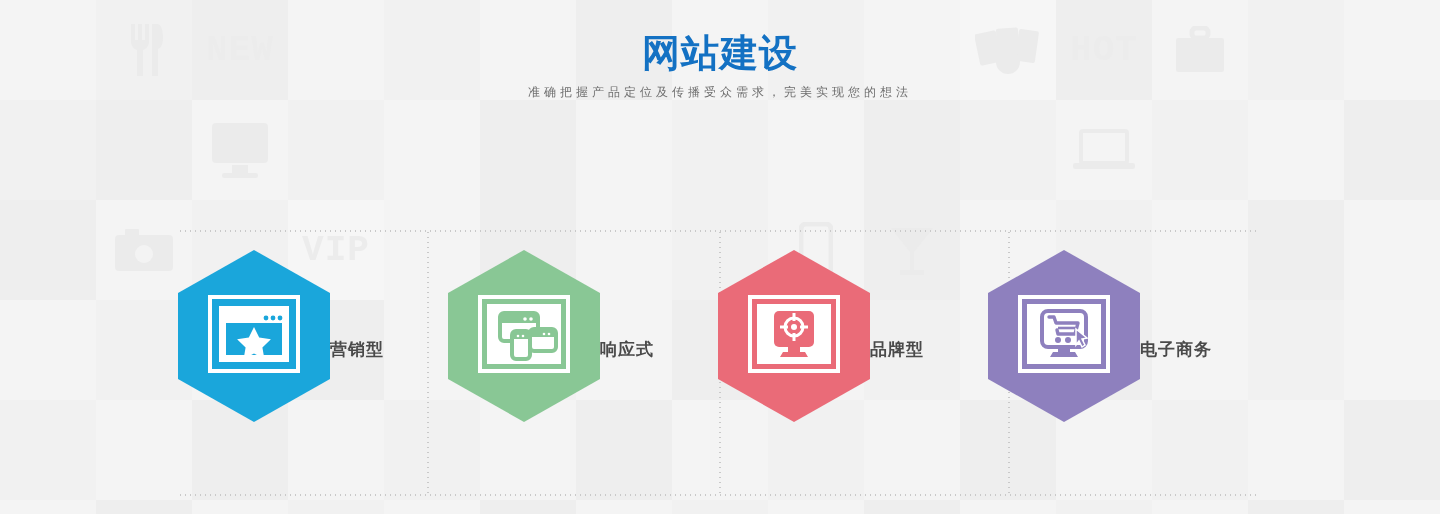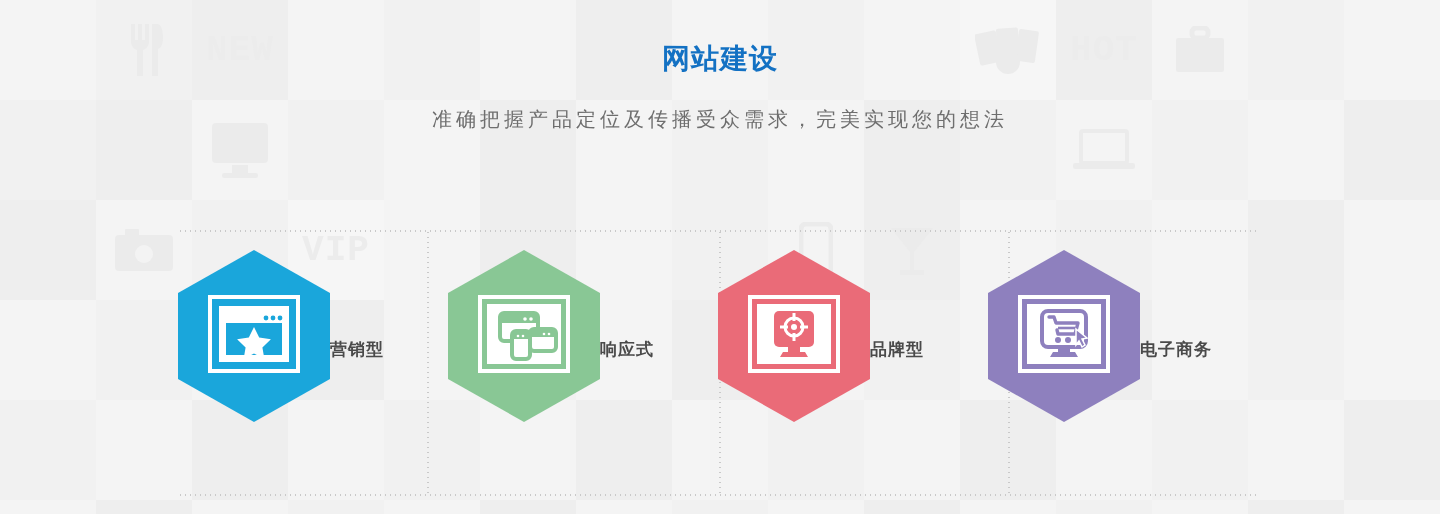--- a/index.html
+++ b/index.html
@@ -81,29 +81,28 @@
     color: #7b7b7b;
     letter-spacing: 2px;
   }
   #title-construction {
     font-weight: 800;
     color: #484848;
     letter-spacing: 0px;
     margin-left: 22px;
   }
   #title-cn {
-    margin-top: 12px;
-    font-size: 28px;
+    font-size: 38px;
     font-weight: 700;
     color: #1371c3;
     letter-spacing: 1px;
   }
   #subtitle {
-    margin-top: 28px;
-    font-size: 20px;
+    margin-top: 5px;
+    font-size: 12px;
     color: #6e6e6e;
     letter-spacing: 4px;
   }
 
   
   #cards {
     position: absolute;
     left: 178px;
     top: 250px;
     width: 1080px;

